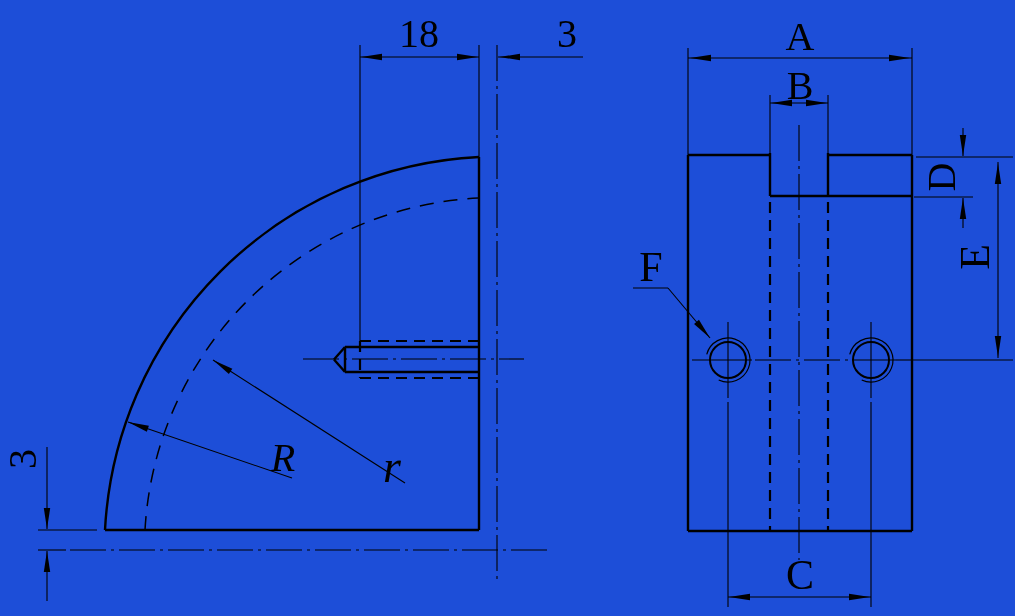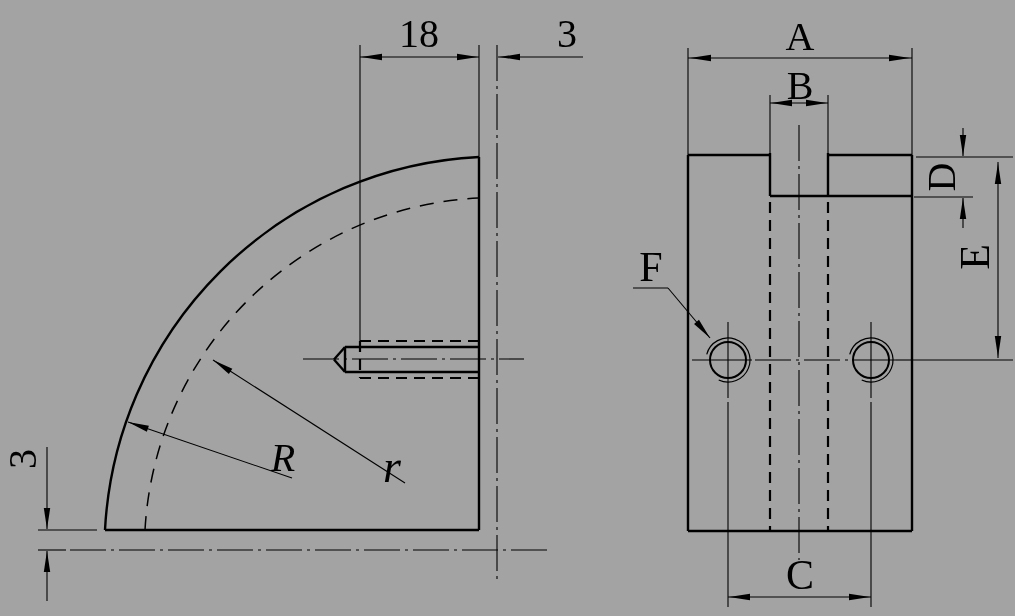--- a/index.html
+++ b/index.html
@@ -4,21 +4,21 @@
 <style>
   html, body {
     margin: 0;
     padding: 0;
     background: #ffffff;
     font-family: "Liberation Serif", serif;
   }
   .canvas-wrap {
     width: 1015px;
     height: 616px;
-    background: #a3a3a3;
+    background: #1d4ed8;
     position: relative;
     overflow: hidden;
   }
   svg { display: block; }
   .ln        { stroke: currentColor; fill: none; stroke-linecap: butt; }
   .ln-outline { stroke-width: 2.4; }
   .ln-thin    { stroke-width: 1.1; }
   .ln-hidden  { stroke-width: 2.2; stroke-dasharray: 11 7; }
   .ln-archid  { stroke-width: 1.5; stroke-dasharray: 14 10; }
   .ln-center  { stroke-width: 1.1; stroke-dasharray: 36 5 3 5; }

